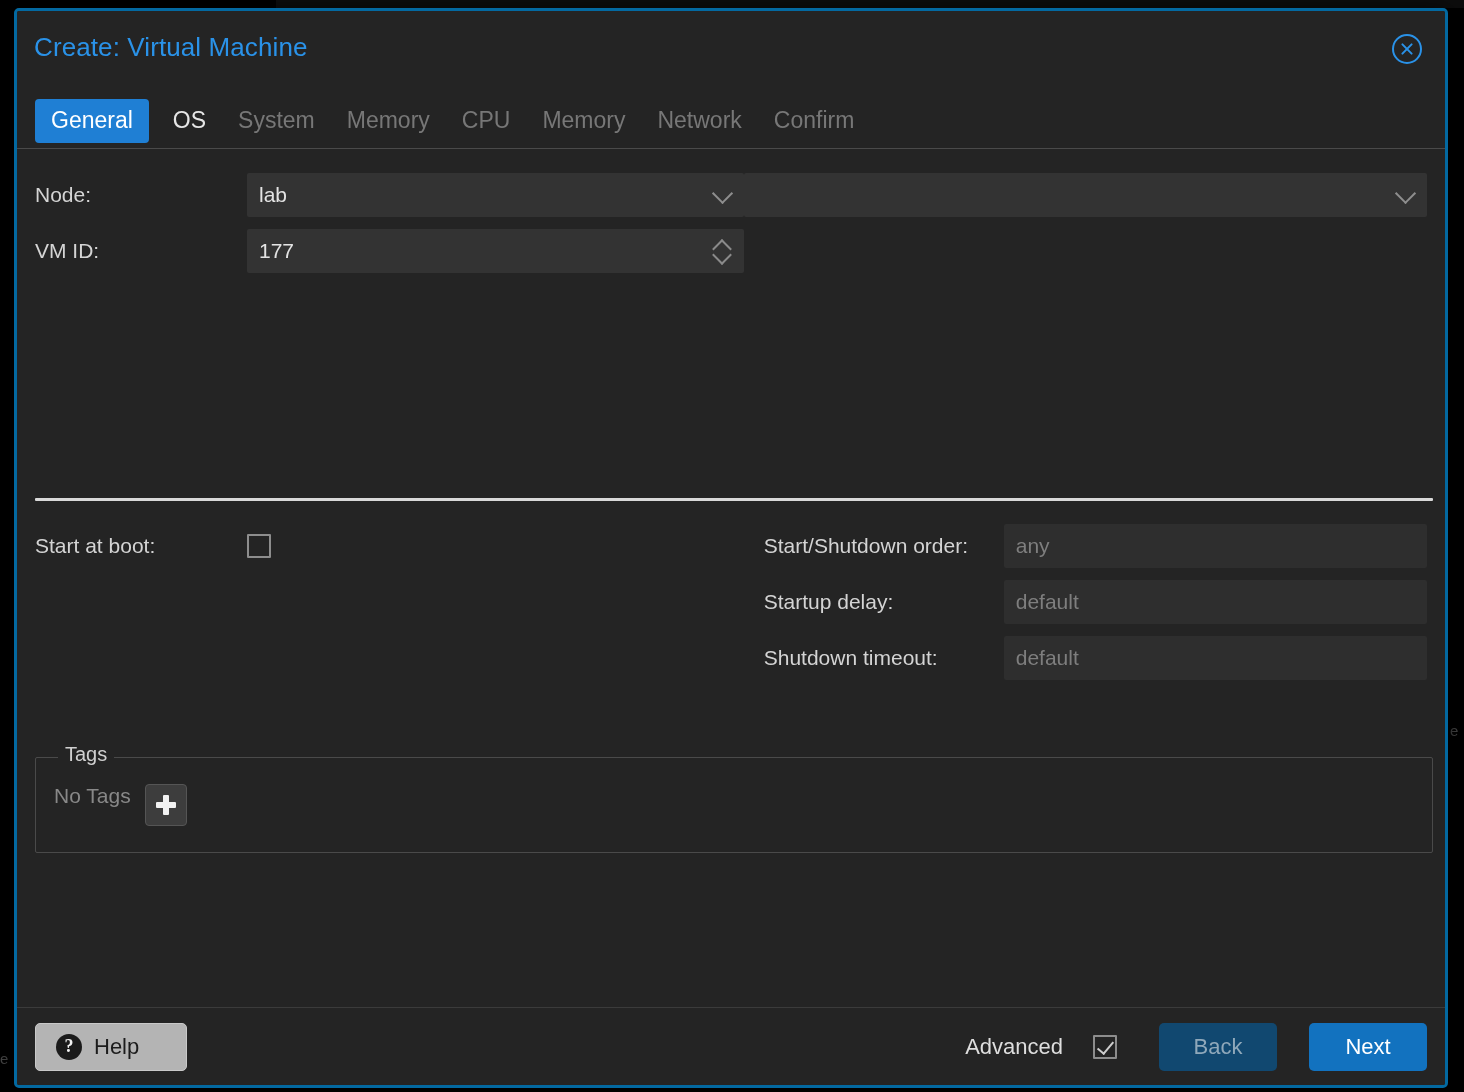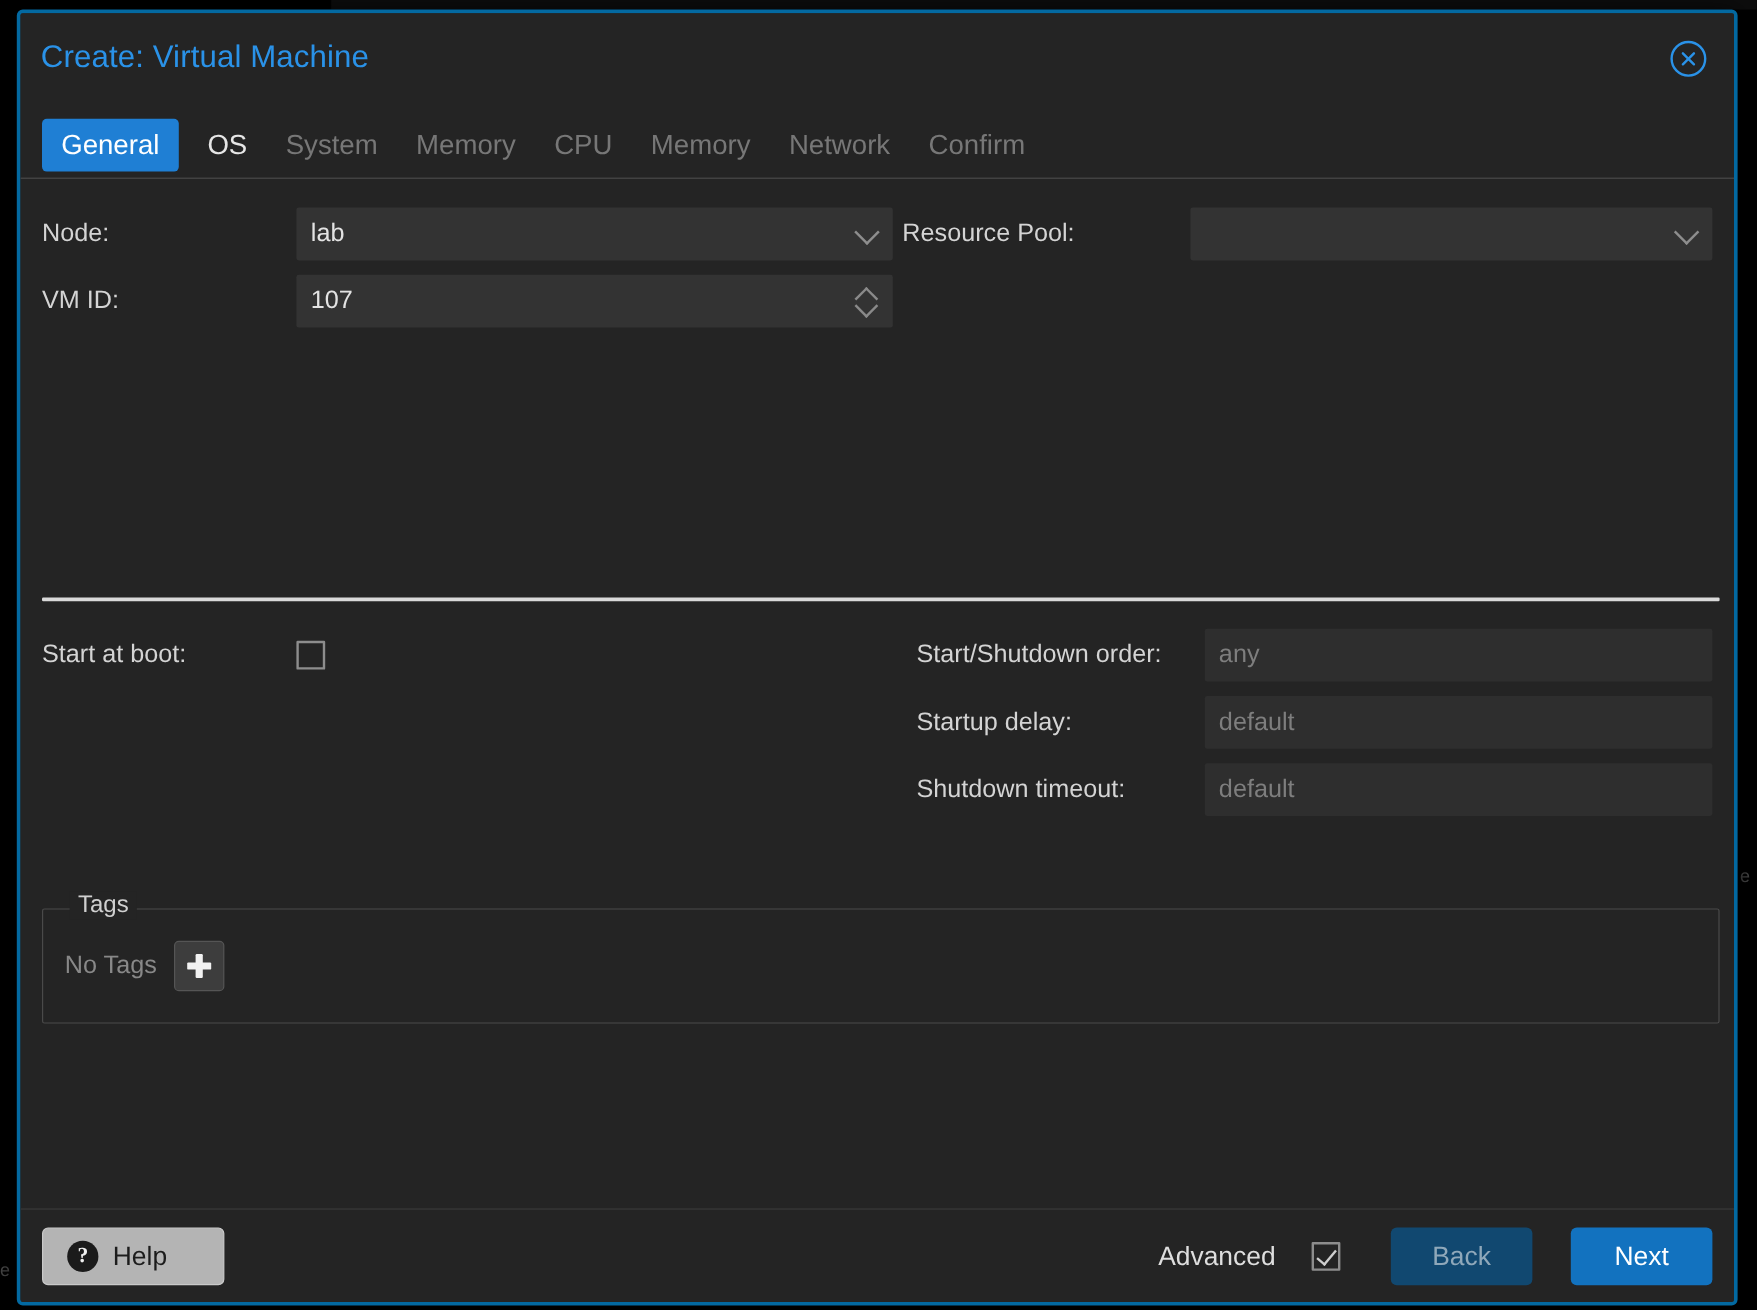--- a/index.html
+++ b/index.html
@@ -329,21 +329,21 @@
     background: #242424;
     padding: 0 7px;
     font-size: 20px;
     color: #d0d0d0;
   }
   #tags-inner {
     position: absolute;
     left: 18px;
     top: 26px;
     display: flex;
-    align-items: center;
+    align-items: flex-start;
     gap: 14px;
   }
   #no-tags-label {
     font-size: 21px;
     color: #888888;
   }
   #add-tag-btn {
     width: 42px;
     height: 42px;
     background: #3d3d3d;
@@ -482,36 +482,35 @@
               <span>lab</span>
               <span class="chevron"></span>
             </div>
           </div>
         </div>
 
         <div class="row">
           <div class="lbl">VM ID:</div>
           <div class="ctrl">
             <div class="field">
-              <span>107</span>
+              <span>177</span>
               <span class="spinner">
                 <i class="up"></i>
                 <i class="down"></i>
               </span>
             </div>
           </div>
         </div>
 
 
       </div>
 
       <div class="col-right">
 
         <div class="row right">
-          <div class="lbl">Resource Pool:</div>
           <div class="ctrl">
             <div class="field empty">
               <span></span>
               <span class="chevron"></span>
             </div>
           </div>
         </div>
 
       </div>
     </div>

